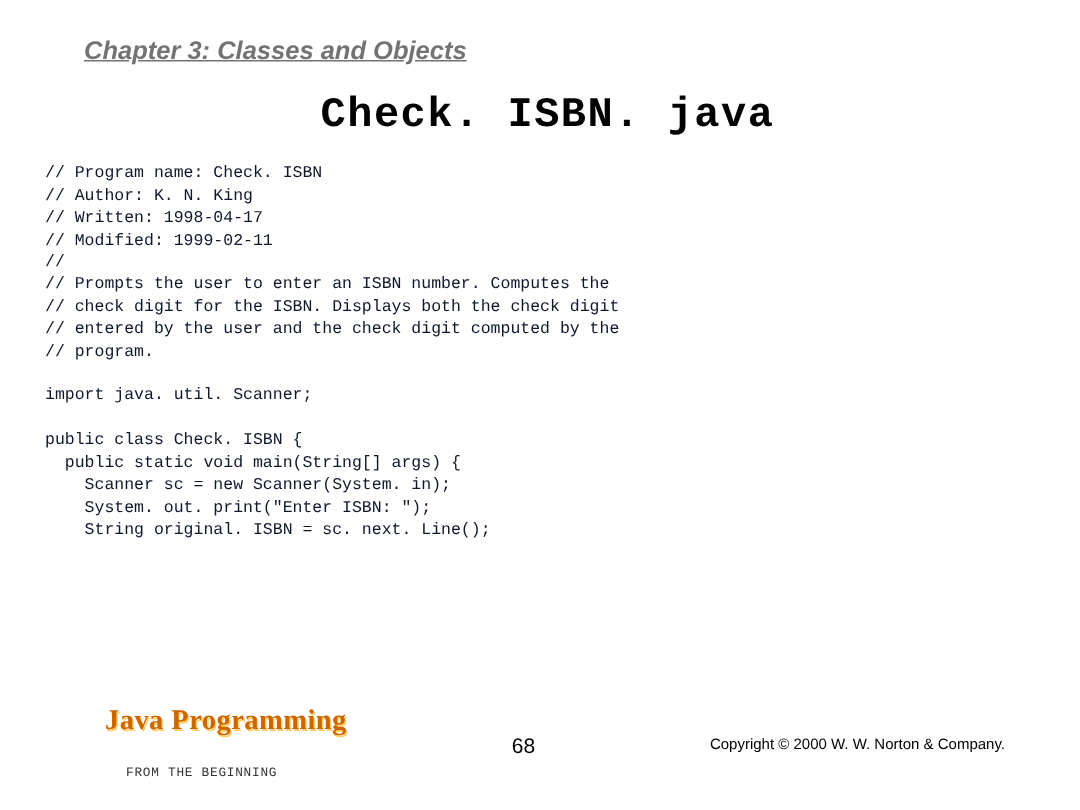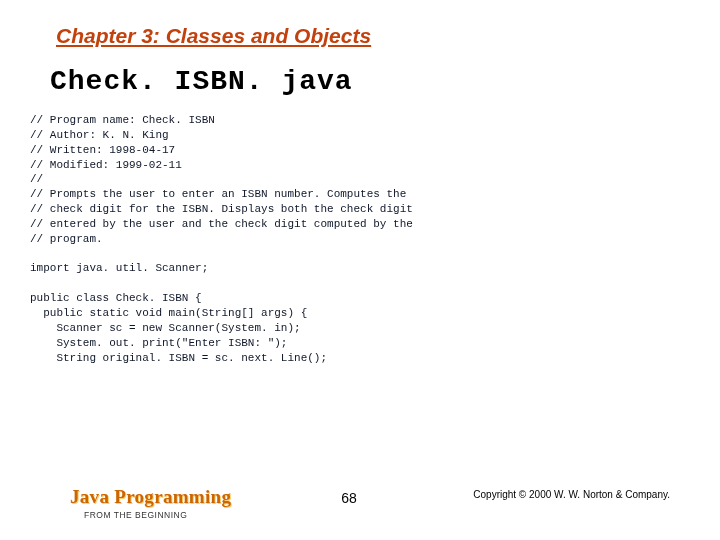--- a/index.html
+++ b/index.html
@@ -5,70 +5,71 @@
   * { margin: 0; padding: 0; box-sizing: border-box; }
   body {
     width: 720px;
     height: 540px;
     background: #ffffff;
     font-family: Arial, Helvetica, sans-serif;
     position: relative;
     padding: 24px 40px 0 50px;
   }
   .chapter {
-    color: #c2410c;
+    color: #737373;
     font-weight: bold;
     font-style: italic;
-    font-size: 21px;
+    font-size: 17px;
     text-decoration: underline;
     margin-bottom: 18px;
     margin-left: 6px;
   }
   .title {
     font-family: "Courier New", Courier, monospace;
     font-weight: bold;
     font-size: 28px;
+    text-align: center;
     margin-bottom: 16px;
     letter-spacing: 1px;
   }
   .code {
     font-family: "Courier New", Courier, monospace;
     font-size: 11px;
     line-height: 1.35;
     white-space: pre;
     color: #0f172a;
     margin-left: -20px;
   }
   .footer {
     position: absolute;
     bottom: 20px;
     left: 0;
     width: 720px;
     display: flex;
-    align-items: flex-start;
+    align-items: center;
     padding: 0 50px 0 70px;
   }
   .footer-left {
     flex: 0 0 auto;
   }
   .brand {
     font-family: "Times New Roman", Times, serif;
     font-weight: bold;
     font-size: 19px;
     color: #cc6600;
     text-shadow: 1px 1px 0 #ffcc66;
     letter-spacing: 0.3px;
   }
   .subbrand {
-    font-family: Liberation Sans, sans-serif;
+    font-family: Liberation Mono, monospace;
     font-size: 8.5px;
     letter-spacing: 0.5px;
     color: #333;
     margin-left: 14px;
-    margin-top: 2px;
+    margin-top: 18px;
   }
   .pagenum {
     font-size: 14px;
     color: #000;
     margin-left: 110px;
     margin-top: 4px;
   }
   .copyright {
     font-size: 10px;
     color: #000;

